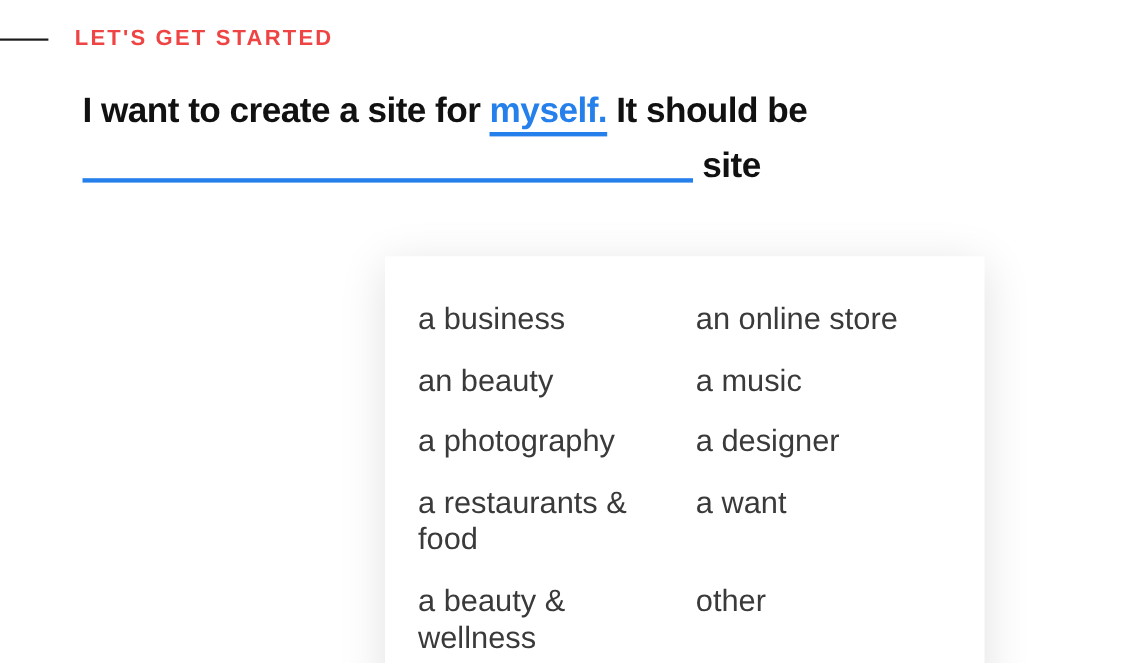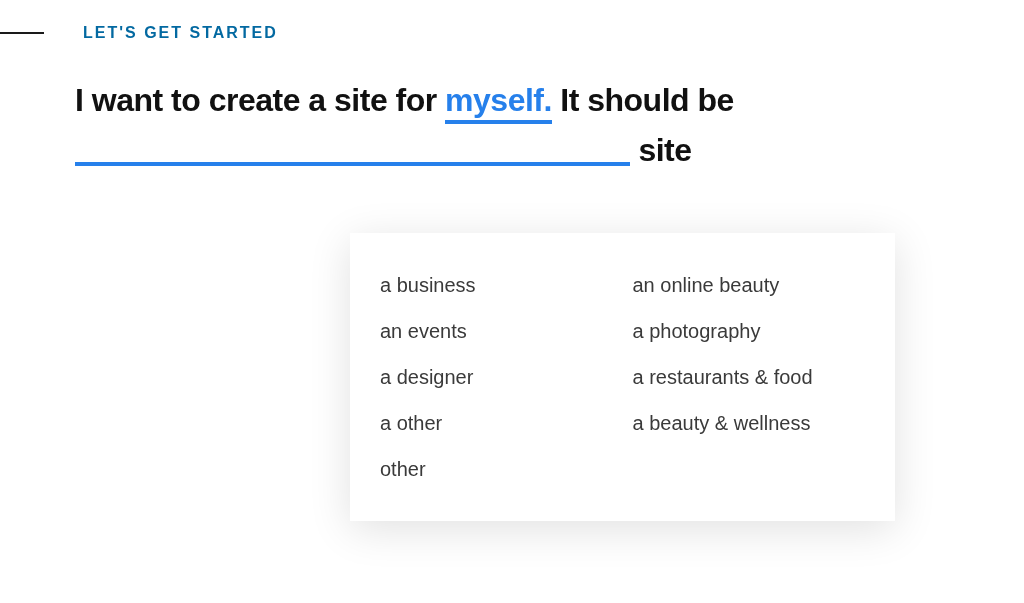--- a/index.html
+++ b/index.html
@@ -26,25 +26,24 @@
       gap: 24px;
     }
 
     .dash {
       width: 44px;
       height: 2px;
       background: #1a1a1a;
     }
 
     .kicker {
-      font-size: 16px;
+      font-size: 20px;
       letter-spacing: 2px;
       font-weight: 700;
-      color: #0369a1;
-      margin-left: 15px;
+      color: #ef4444;
     }
 
     .main-sentence {
       position: absolute;
       top: 76px;
       left: 75px;
       right: 30px;
       font-size: 32px;
       font-weight: 700;
       line-height: 1.55;
@@ -77,42 +76,43 @@
       background: #ffffff;
       box-shadow: 0 8px 40px rgba(0, 0, 0, 0.12);
       padding: 40px 30px 40px 30px;
       display: grid;
       grid-template-columns: 1fr 1fr;
       column-gap: 20px;
       row-gap: 22px;
     }
 
     .dropdown-item {
-      font-size: 20px;
+      font-size: 28px;
       font-weight: 400;
       color: #3a3a3a;
       cursor: pointer;
       line-height: 1.2;
     }
   </style>
 </head>
 <body>
 
 <div class="header">
   <div class="dash"></div>
   <div class="kicker">LET'S GET STARTED</div>
 </div>
 
 <div class="main-sentence">
   <span>I want to create a site for </span><span class="filled-slot">myself.</span><span> It should be </span><span class="empty-slot"></span><span> site</span>
 </div>
 
 <div class="dropdown">
   <div class="dropdown-item">a business</div>
-  <div class="dropdown-item">an online beauty</div>
-  <div class="dropdown-item">an events</div>
+  <div class="dropdown-item">an online store</div>
+  <div class="dropdown-item">an beauty</div>
+  <div class="dropdown-item">a music</div>
   <div class="dropdown-item">a photography</div>
   <div class="dropdown-item">a designer</div>
   <div class="dropdown-item">a restaurants &amp; food</div>
-  <div class="dropdown-item">a other</div>
+  <div class="dropdown-item">a want</div>
   <div class="dropdown-item">a beauty &amp; wellness</div>
   <div class="dropdown-item">other</div>
 </div>
 
 </body></html>

